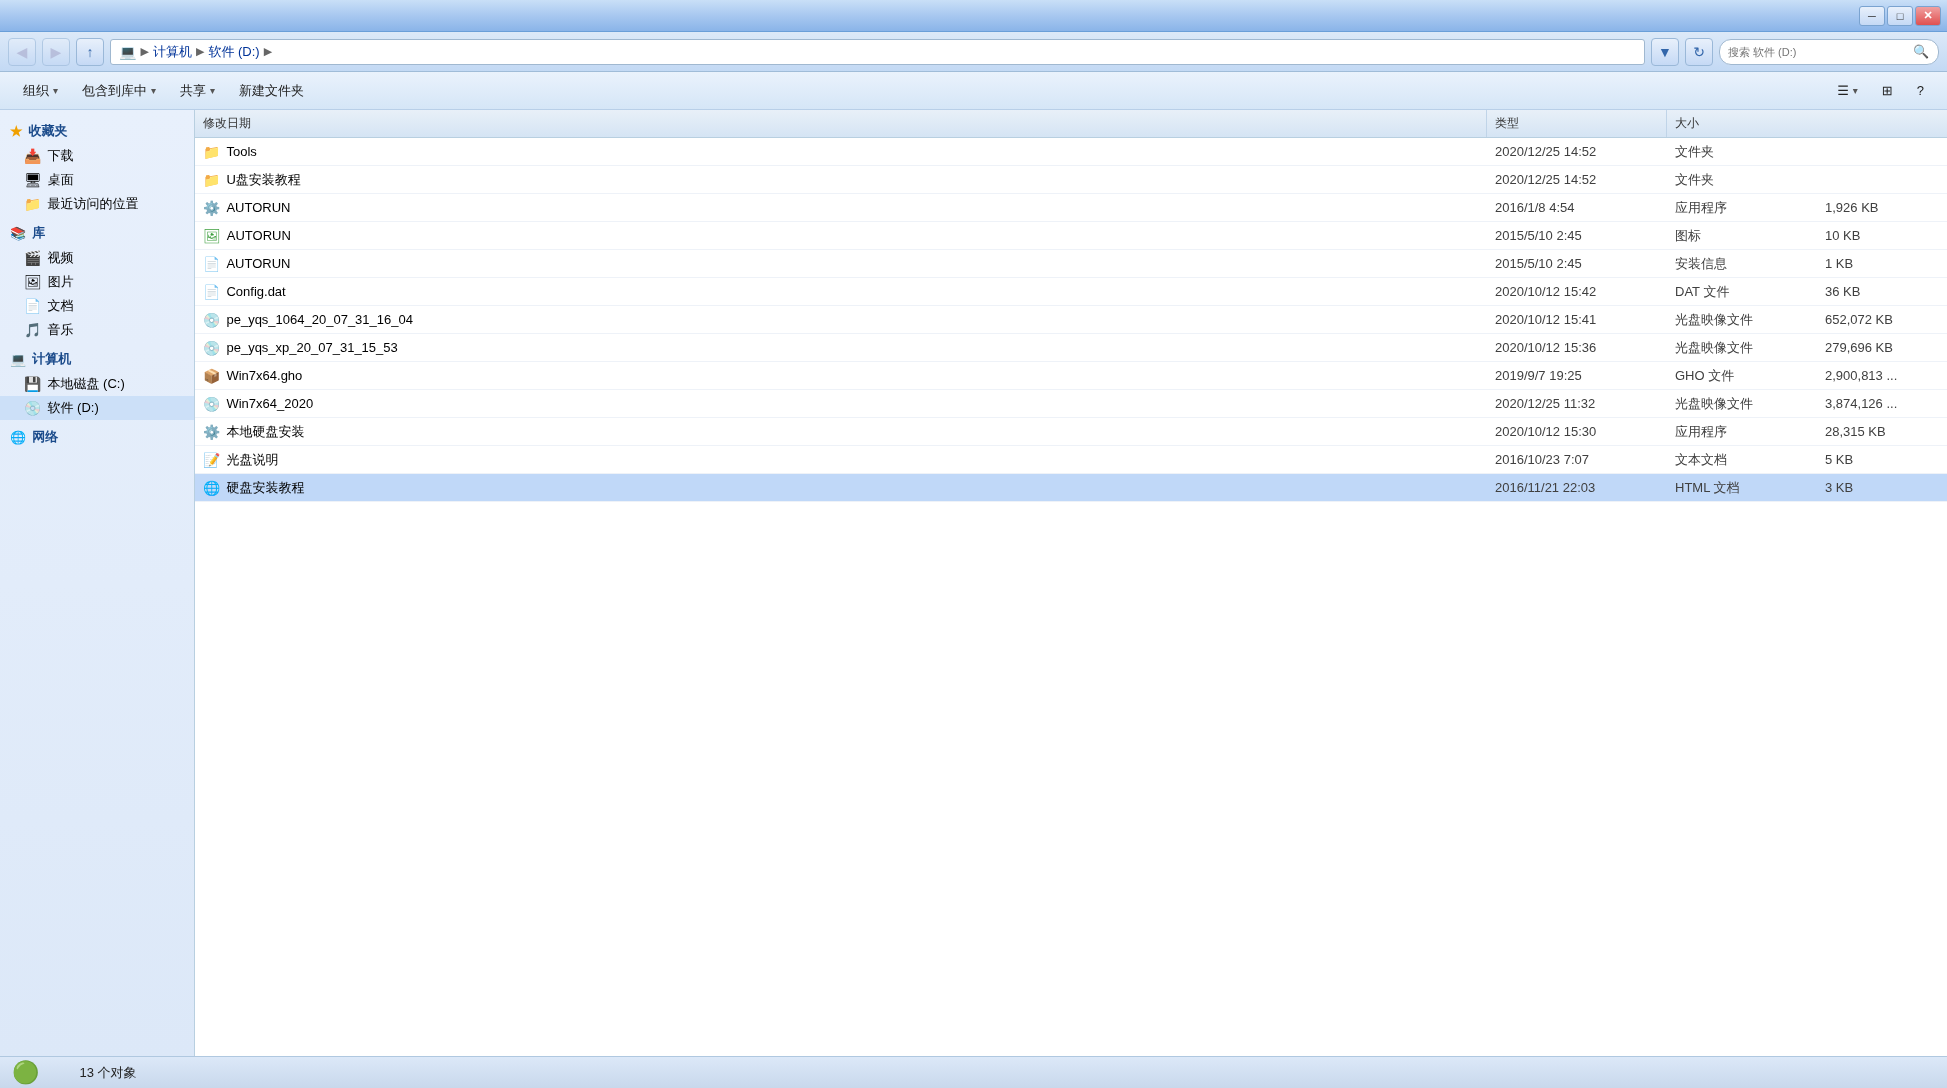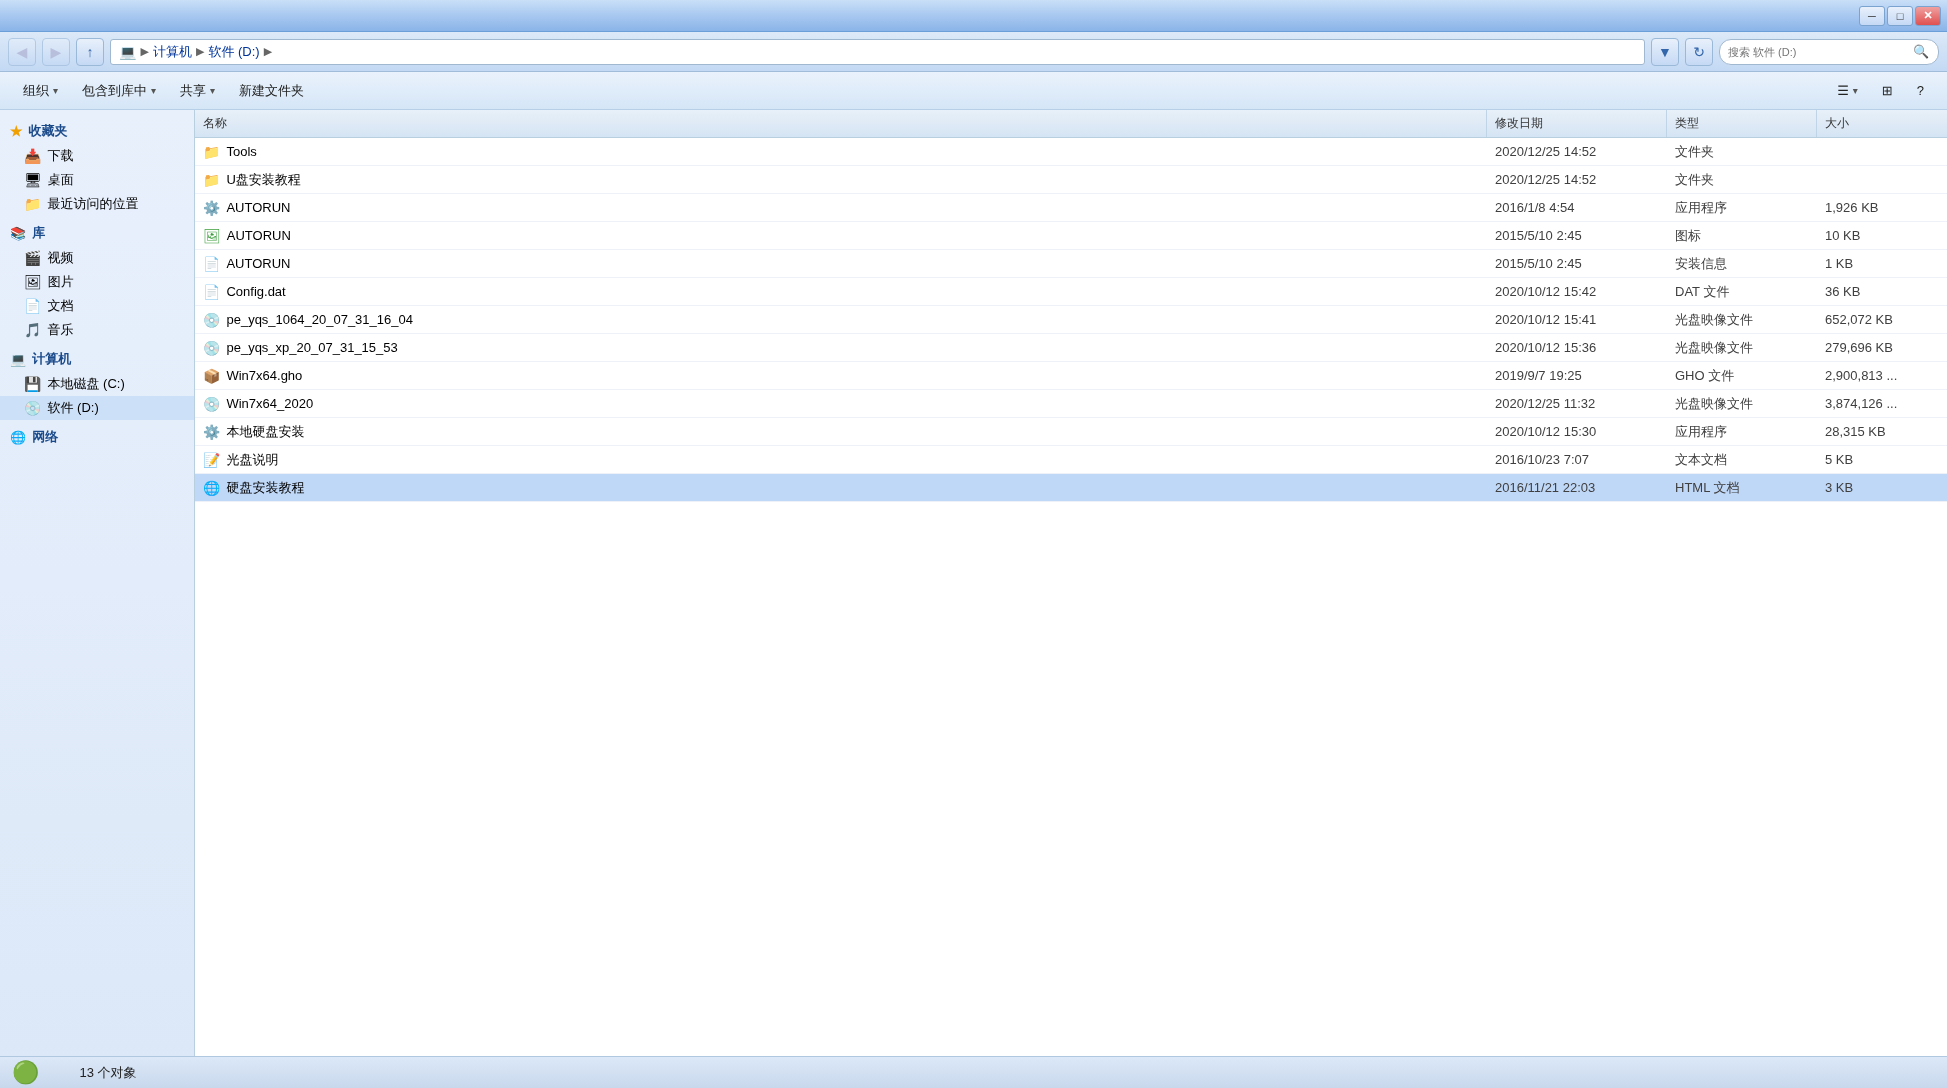--- a/index.html
+++ b/index.html
@@ -404,21 +404,20 @@
       <div class="sidebar-header">
         <span>🌐</span>
         <span>网络</span>
       </div>
     </div>
   </div>
 
   <div class="file-list-area">
 
     <div class="file-list-header">
-      <div class="col-header">名称</div>
       <div class="col-header">修改日期</div>
       <div class="col-header">类型</div>
       <div class="col-header">大小</div>
     </div>
 
     <div id="file-rows-container">
         <div class="file-row">
     <div class="file-name-cell">
       <span class="file-icon folder-icon">📁</span>
       <span>Tools</span>

